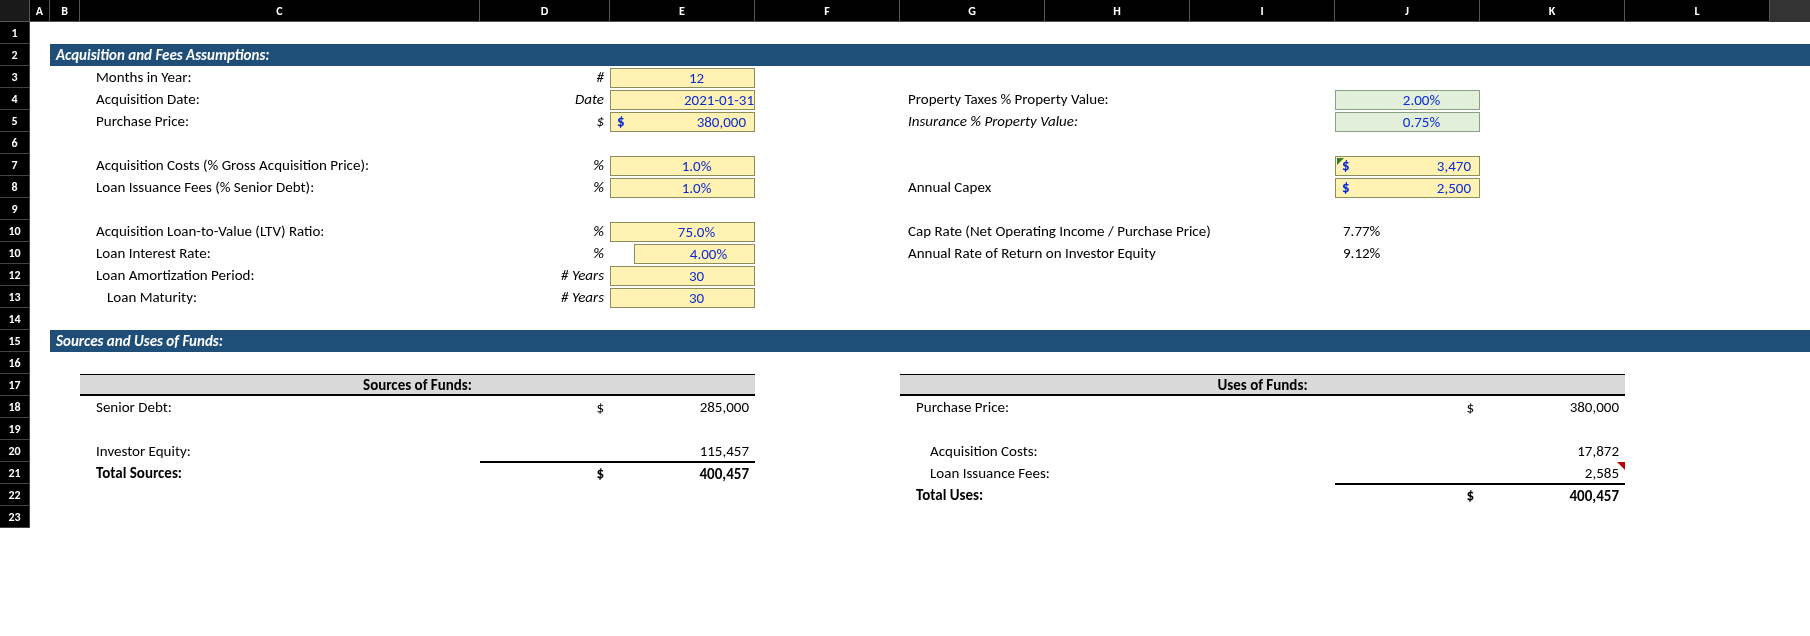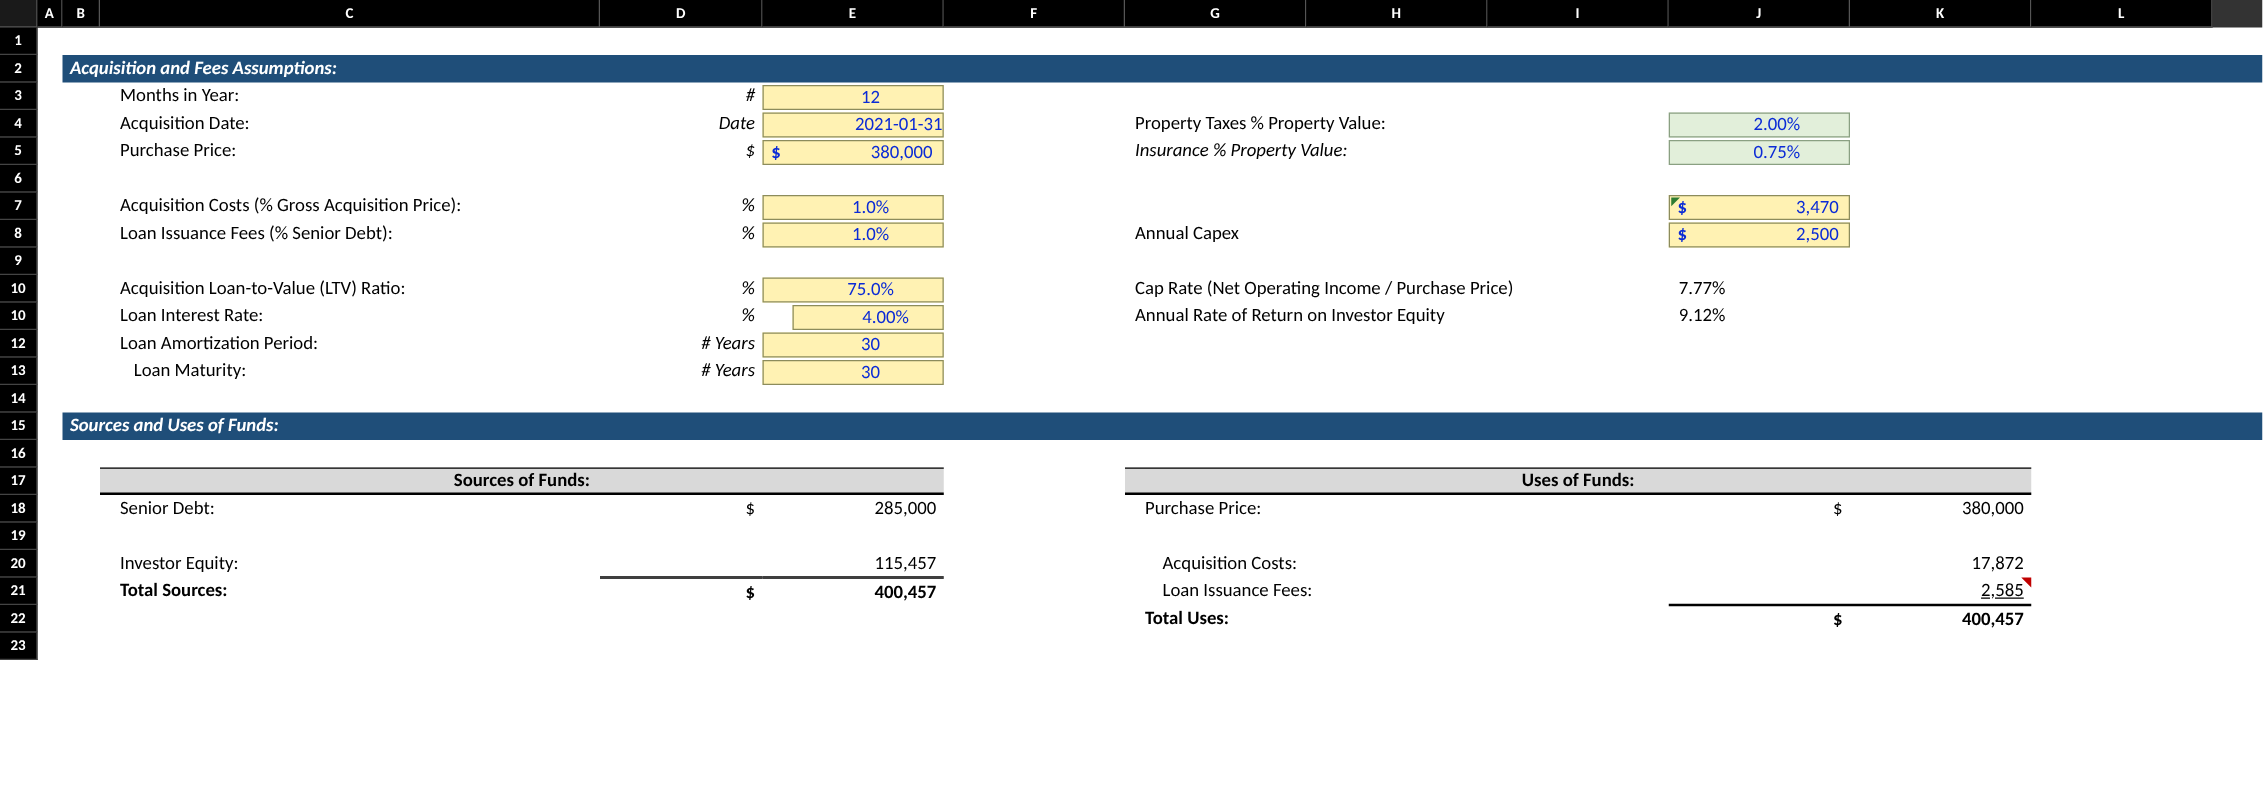--- a/index.html
+++ b/index.html
@@ -334,21 +334,21 @@
           <div class="seg pad-l" style="left: 892px; width: 413px;">Acquisition Costs:</div>
           <div class="seg right" style="left: 1305px; width: 145px;"></div>
           <div class="seg right" style="left: 1450px; width: 145px; position: absolute;">17,872</div>
         </div>
         <div class="row">
           <div class="seg pad-l bold" style="left: 58px; width: 392px;">Total Sources:</div>
           <div class="seg right bold topline" style="left: 450px; width: 130px;">$</div>
           <div class="seg right bold topline" style="left: 580px; width: 145px;">400,457</div>
           <div class="seg pad-l" style="left: 892px; width: 413px;">Loan Issuance Fees:</div>
           <div class="seg right underline" style="left: 1305px; width: 145px;"></div>
-          <div class="seg right underline" style="left: 1450px; width: 145px; position: absolute; text-decoration: underline;">2,585<div class="red-mark"></div></div>
+          <div class="seg right underline" style="left: 1450px; width: 145px; position: absolute;">2,585<div class="red-mark"></div></div>
         </div>
         <div class="row">
           <div class="seg pad-l bold" style="left: 878px; width: 427px;">Total Uses:</div>
           <div class="seg right bold topline" style="left: 1305px; width: 145px;">$</div>
           <div class="seg right bold topline" style="left: 1450px; width: 145px; position: absolute;">400,457</div>
         </div>
         <div class="row"></div>
       </div>
   </div>
 

